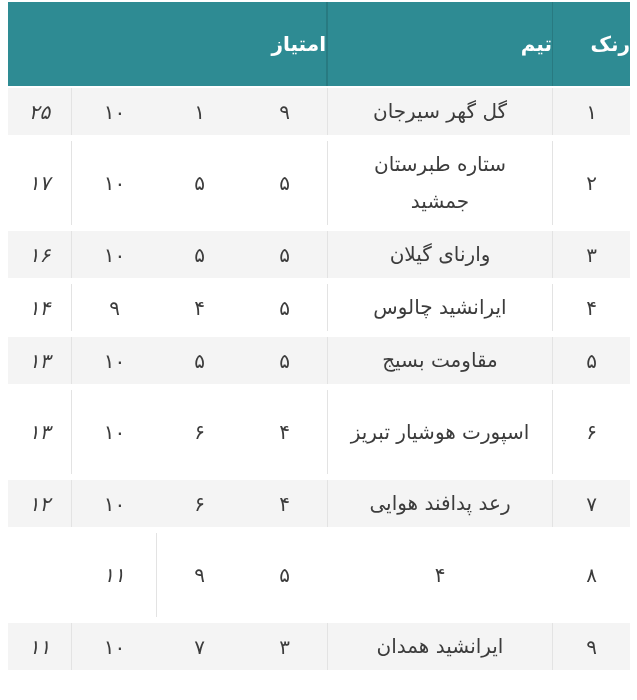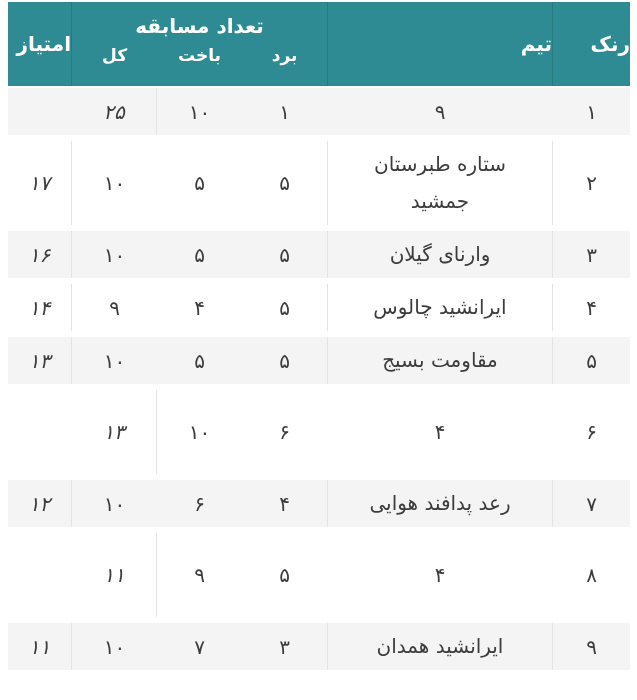--- a/index.html
+++ b/index.html
@@ -86,35 +86,30 @@
 
 <div class="table">
 
   <div class="header">
     <div class="hcell">
       <span>رنک</span>
     </div>
     <div class="hcell hteam">
       <span>تیم</span>
     </div>
-    <div class="hcell hgroup">
-      <div class="group-label">تعداد مسابقه</div>
-      <div class="subrow">
-        <div>برد</div>
-        <div>باخت</div>
-        <div>کل</div>
-      </div>
-    </div>
     <div class="hcell hpoints">
       <span>امتیاز</span>
     </div>
   </div>
 
   <div class="row alt h47">
     <div class="cell rank">۱</div>
+    <div class="cell team">
+        <span class="team-name">گل گهر سیرجان</span>
+      </div>
     <div class="cell num">۹</div>
     <div class="cell num">۱</div>
     <div class="cell num">۱۰</div>
     <div class="cell num points">۲۵</div>
   </div>
 
   <div class="row h84 row--tall">
     <div class="cell rank">۲</div>
     <div class="cell team">
         <span class="team-name">ستاره طبرستان جمشید</span>
@@ -153,20 +148,23 @@
         <span class="team-name">مقاومت بسیج</span>
       </div>
     <div class="cell num">۵</div>
     <div class="cell num">۵</div>
     <div class="cell num">۱۰</div>
     <div class="cell num points">۱۳</div>
   </div>
 
   <div class="row h84 row--tall">
     <div class="cell rank">۶</div>
+    <div class="cell team">
+        <span class="team-name">اسپورت هوشیار تبریز</span>
+      </div>
     <div class="cell num">۴</div>
     <div class="cell num">۶</div>
     <div class="cell num">۱۰</div>
     <div class="cell num points">۱۳</div>
   </div>
 
   <div class="row alt h47">
     <div class="cell rank">۷</div>
     <div class="cell team">
         <span class="team-name">رعد پدافند هوایی</span>

